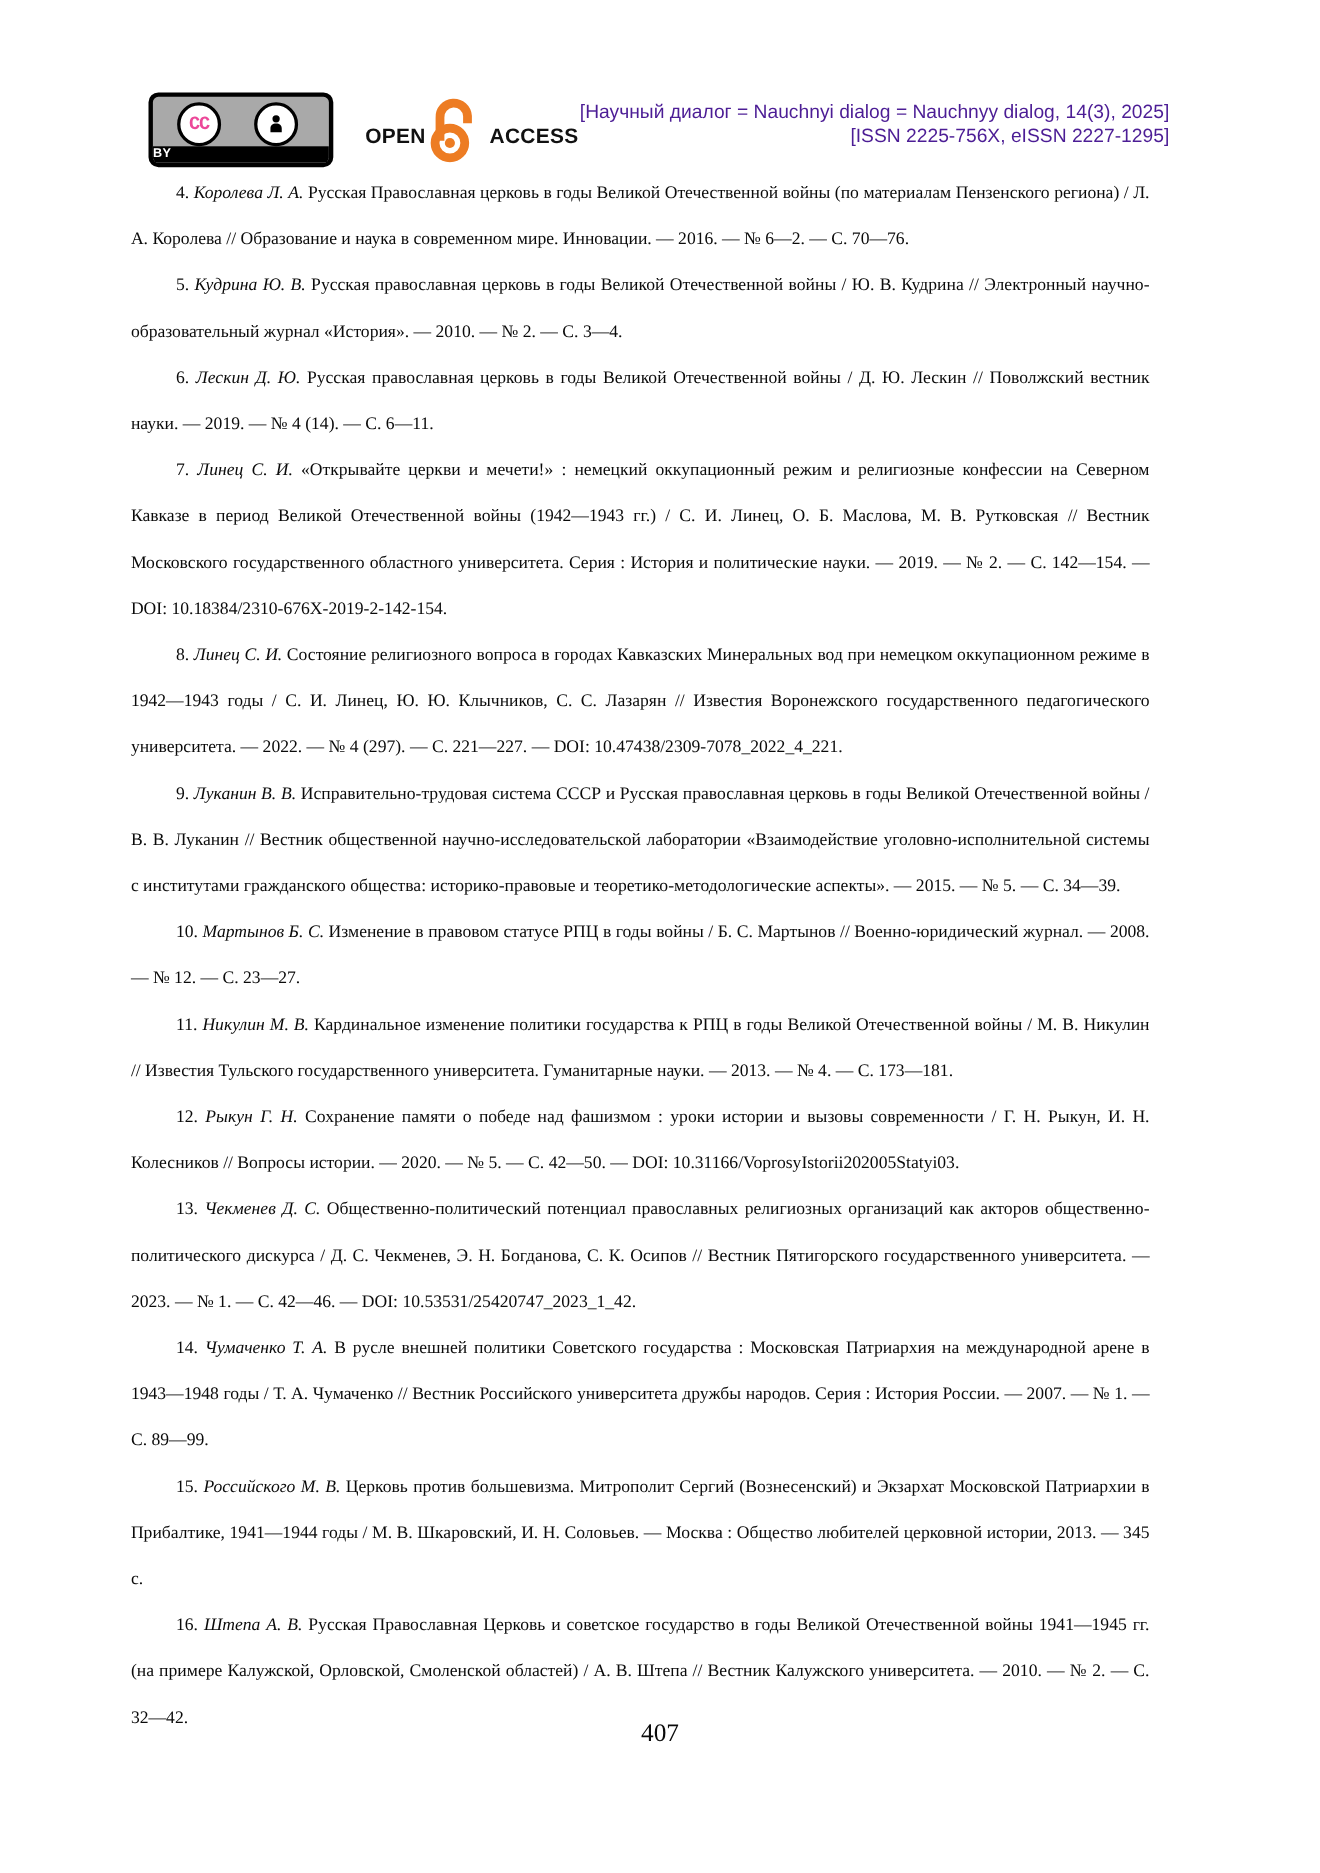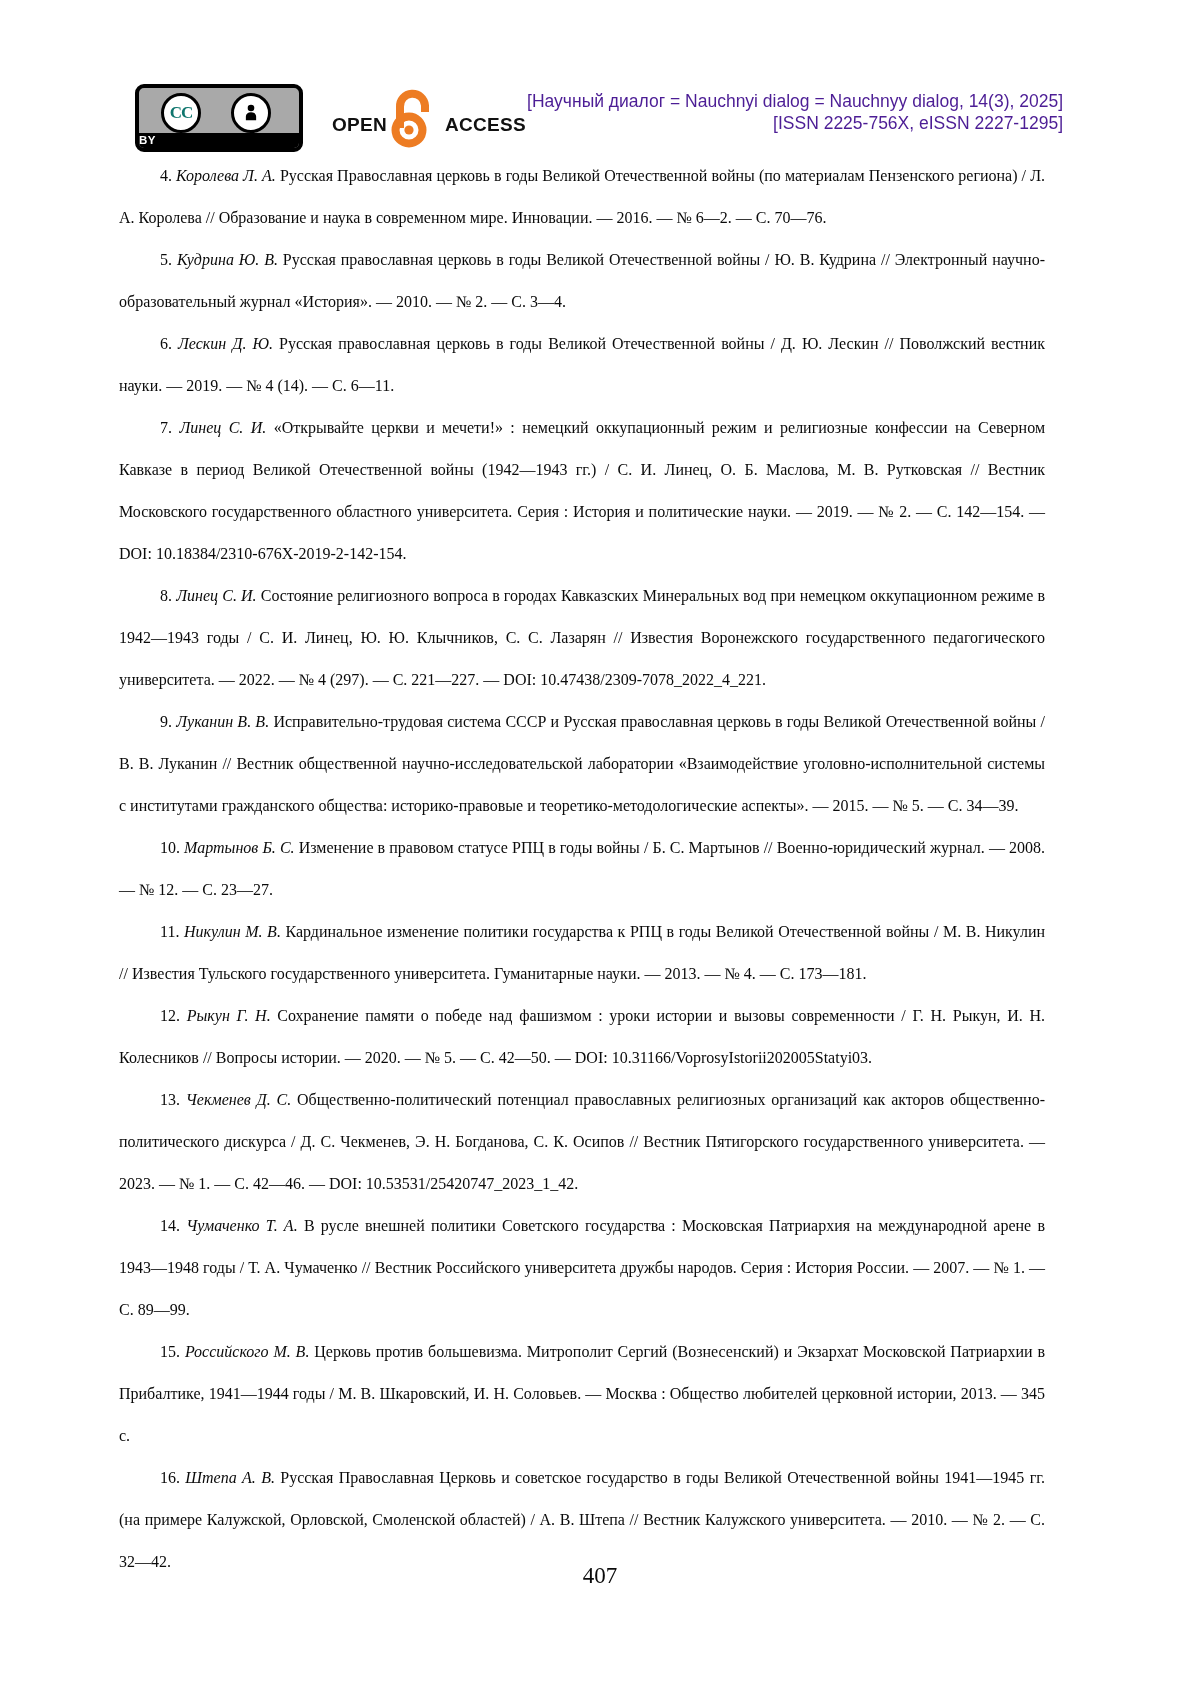--- a/index.html
+++ b/index.html
@@ -24,21 +24,21 @@
     overflow:hidden;
   }
   .cc-badge .circle {
     position:absolute; top:5px;
     width:34px; height:34px;
     background:#fff;
     border:3.5px solid #000;
     border-radius:50%;
     display:flex; align-items:center; justify-content:center;
   }
-  .cc-badge .circle.cc { left:22px; font-family:Liberation Serif, serif; font-weight:bold; font-size:17px; letter-spacing:-1px; color:#0f766e; }
+  .cc-badge .circle.cc { left:22px; font-family:Liberation Mono, monospace; font-weight:bold; font-size:17px; letter-spacing:-1px; color:#ec4899; }
   .cc-badge .circle.person { left:92px; }
   .cc-badge .by-strip {
     position:absolute; left:0; right:0; bottom:0; height:15px;
     background:#000;
     color:#fff;
     font-family:"Liberation Sans", sans-serif;
     font-weight:bold; font-size:11.5px; line-height:15px;
     letter-spacing:0.5px;
   }
 

